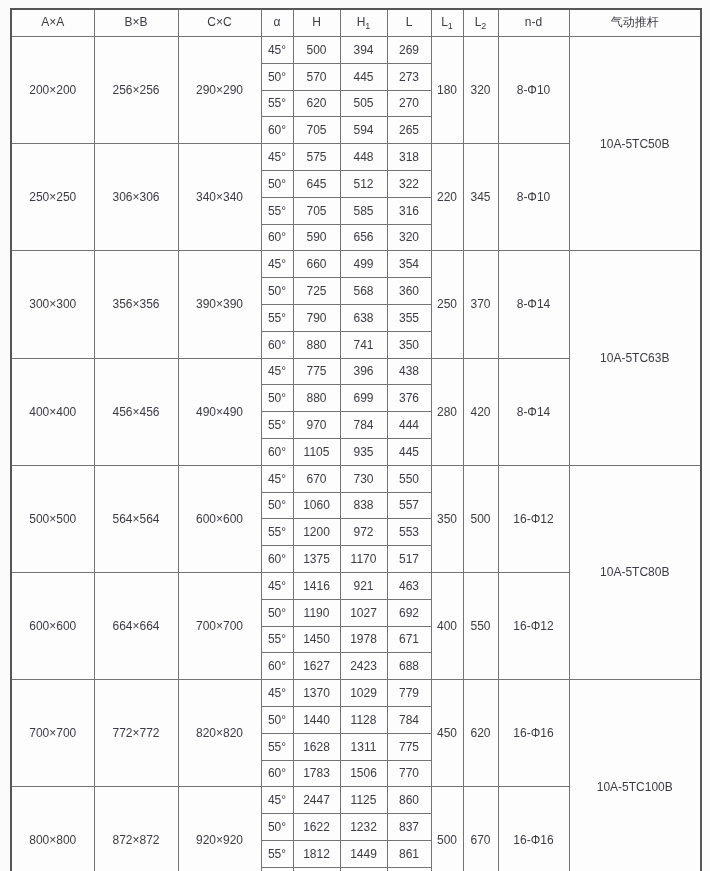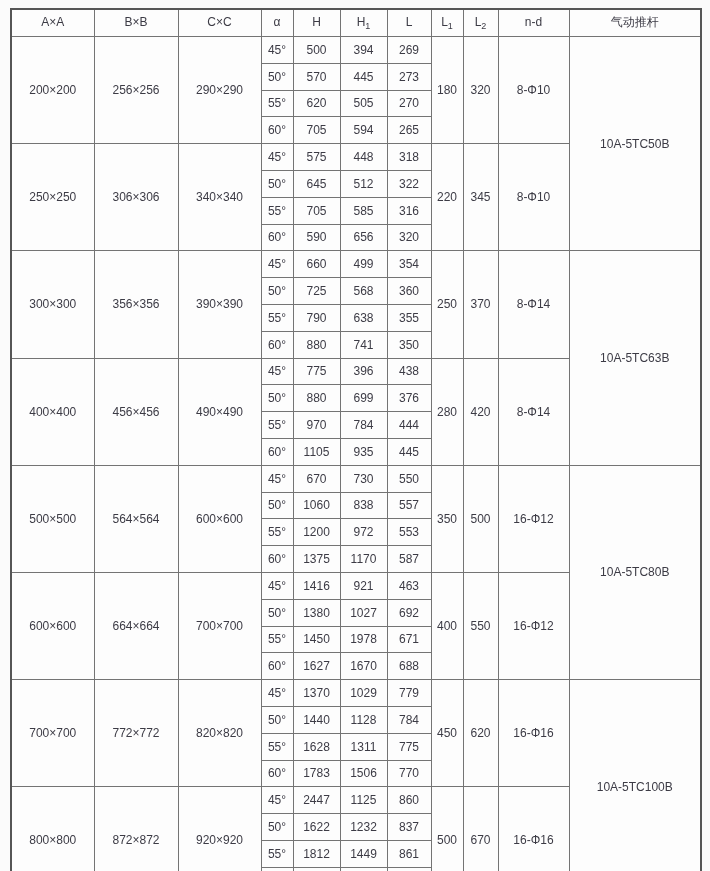--- a/index.html
+++ b/index.html
@@ -219,51 +219,51 @@
     <tr>
       <td>55°</td>
       <td>1200</td>
       <td>972</td>
       <td>553</td>
     </tr>
     <tr>
       <td>60°</td>
       <td>1375</td>
       <td>1170</td>
-      <td>587</td>
+      <td>517</td>
     </tr>
 
     <tr>
       <td rowspan="4">600×600</td>
       <td rowspan="4">664×664</td>
       <td rowspan="4">700×700</td>
       <td>45°</td>
       <td>1416</td>
       <td>921</td>
       <td>463</td>
       <td rowspan="4">400</td>
       <td rowspan="4">550</td>
       <td rowspan="4">16-Φ12</td>
     </tr>
     <tr>
       <td>50°</td>
-      <td>1380</td>
+      <td>1190</td>
       <td>1027</td>
       <td>692</td>
     </tr>
     <tr>
       <td>55°</td>
       <td>1450</td>
       <td>1978</td>
       <td>671</td>
     </tr>
     <tr>
       <td>60°</td>
       <td>1627</td>
-      <td>1670</td>
+      <td>2423</td>
       <td>688</td>
     </tr>
 
     <tr>
       <td rowspan="4">700×700</td>
       <td rowspan="4">772×772</td>
       <td rowspan="4">820×820</td>
       <td>45°</td>
       <td>1370</td>
       <td>1029</td>

